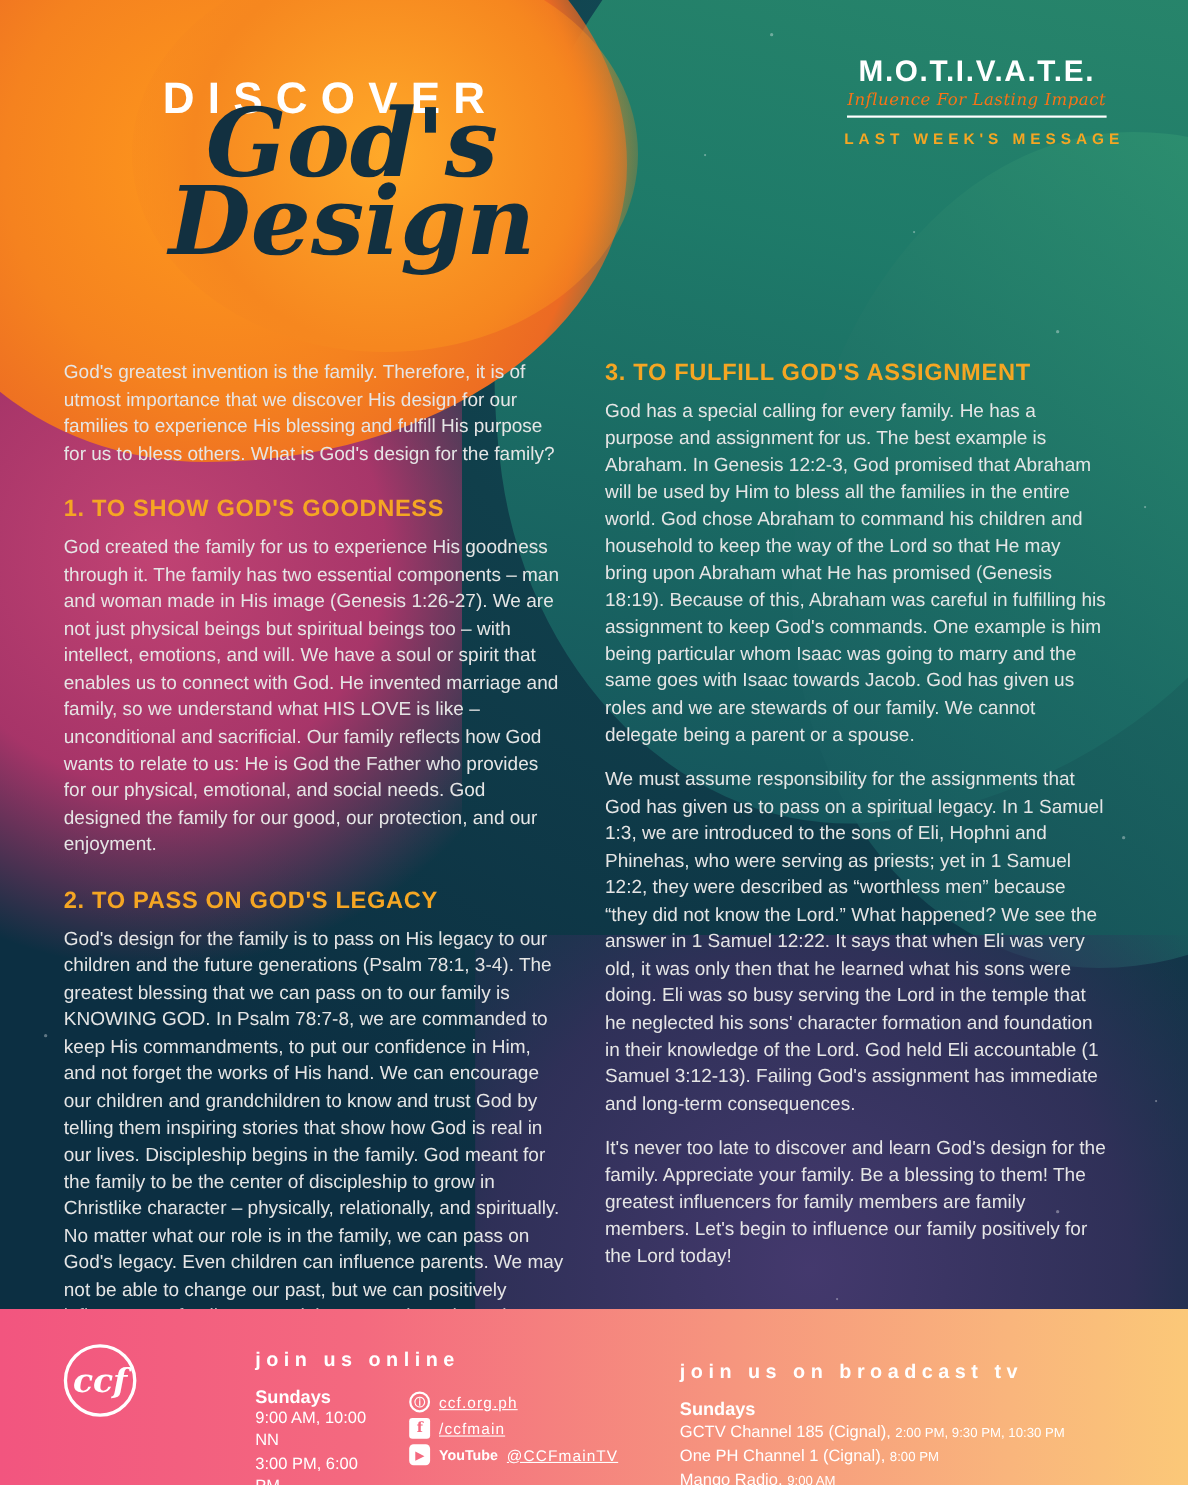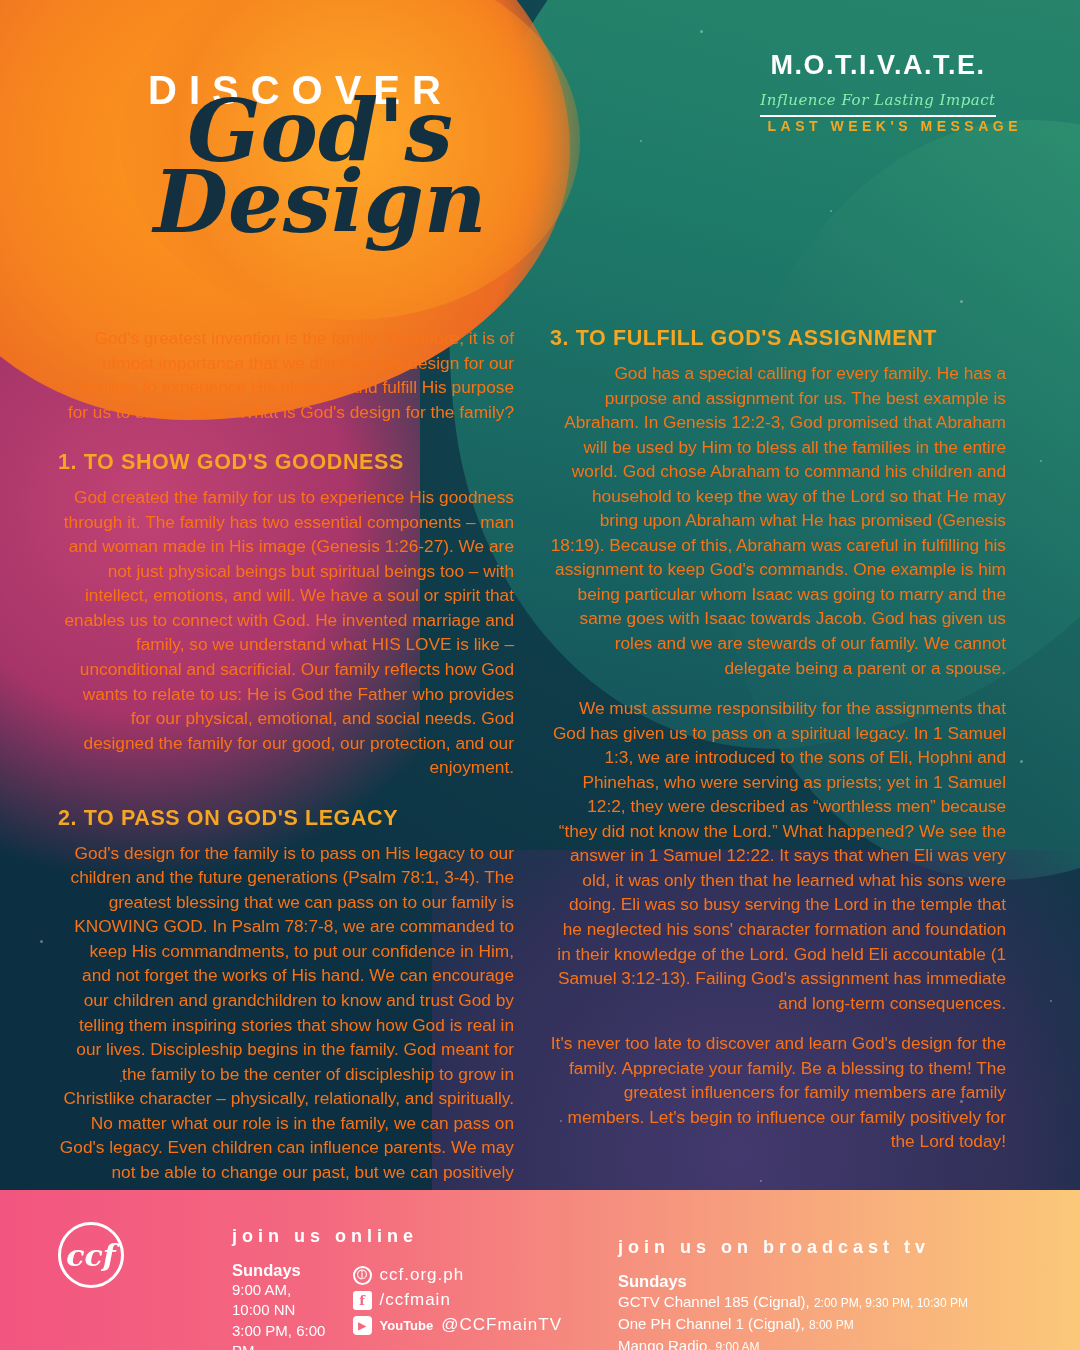--- a/index.html
+++ b/index.html
@@ -90,27 +90,27 @@
     color: #123040;
     font-family: "DejaVu Serif", serif;
     font-style: italic;
     font-weight: bold;
     line-height: .82;
     text-align: center;
   }
   .script-line1 { font-size: 86px; display:block; }
   .script-line2 { font-size: 86px; display:block; margin-left: 10px; }
 
-  .brand { position: absolute; right: 72px; top: 50px; text-align: center; width: 260px; }
+  .brand { position: absolute; right: 62px; top: 50px; text-align: center; width: 260px; }
   .brand-name {
     color: #ffffff; font-size: 27px; font-weight: bold; letter-spacing: 1.5px;
   }
   .brand-tag {
-    color: #86efac; font-family: "DejaVu Serif", serif; font-style: italic;
-    font-size: 15px; letter-spacing: .5px; margin-top: 10px;
+    color: #f97316; font-family: "DejaVu Serif", serif; font-style: italic;
+    font-size: 15px; letter-spacing: .5px; margin-top: 0;
     border-bottom: 2px solid #ffffff; padding-bottom: 6px; display:inline-block;
   }
   .last-week {
     position: absolute; right: 58px; top: 118px;
     color: #f5a623; font-size: 14px; font-weight: bold; letter-spacing: 4.5px;
   }
 
   
   .columns {
     position: absolute; left: 0; top: 326px;
@@ -121,25 +121,24 @@
   }
   .col { width: 456px; }
   h2.section {
     color: #f5a623;
     font-size: 21.5px;
     font-weight: bold;
     letter-spacing: .6px;
     margin: 26px 0 10px;
   }
   p.body {
-    color: #f97316;
+    color: #e5e5e5;
     font-size: 17.3px;
     line-height: 1.42;
     margin-bottom: 16px;
-    text-align: right;
   }
   .col-right h2.section:first-child { margin-top: 0; }
 
   
   .footer {
     position: absolute; left: 0; bottom: 0; width: 1080px; height: 160px;
     background: linear-gradient(90deg, #f2557f 0%, #f4697f 30%, #f6967e 62%, #f9b57c 85%, #fbc878 100%);
   }
   .ccf-logo {
     position: absolute; left: 58px; top: 32px;
@@ -151,21 +150,21 @@
   }
   .f-head {
     color: #ffffff; font-size: 18px; font-weight: bold; letter-spacing: 5px;
   }
   .online { position: absolute; left: 232px; top: 36px; width: 330px; }
   .broadcast { position: absolute; left: 618px; top: 47px; width: 430px; }
   .f-sub { color: #ffffff; font-size: 16.5px; font-weight: bold; margin-top: 14px; }
   .f-line { color: #ffffff; font-size: 15px; line-height: 1.35; }
   .f-cols { display:flex; gap: 26px; }
   .social-row { display: flex; align-items: center; gap: 8px; margin-bottom: 5px; }
-  .social-row .txt { color: #ffffff; font-size: 17px; letter-spacing: 1px; }
+  .social-row .txt { color: #ffffff; font-size: 14px; letter-spacing: 1px; text-decoration: underline; }
   .ic {
     width: 19px; height: 19px; display:inline-flex; align-items:center; justify-content:center;
     color: #ffffff; font-size: 13px; font-weight: bold;
   }
   .ic.globe { border: 2px solid #fff; border-radius: 50%; font-size: 10px; }
   .ic.fb { background: #ffffff; color: #f4697f; border-radius: 3px; font-family:"DejaVu Serif",serif; }
   .ic.yt { background: #ffffff; color: #f4697f; border-radius: 4px; font-size: 10px; }
   .yt-word { color:#fff; font-size: 13px; font-weight: bold; }
   .bc-row { color: #ffffff; font-size: 15px; line-height: 1.45; }
   .bc-row b { font-weight: normal; margin-top: 17px; }

